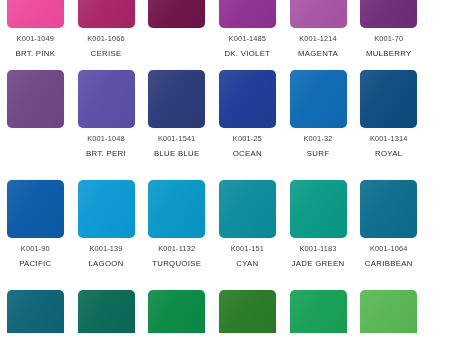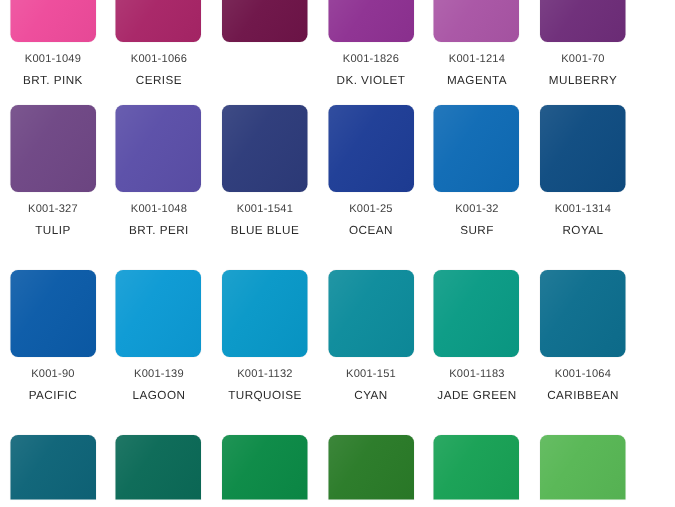--- a/index.html
+++ b/index.html
@@ -23,21 +23,20 @@
     background: #ffffff;
   }
 
   
   .swatch-row {
     position: absolute;
     left: 0;
     width: 424px;
     display: flex;
     flex-direction: row;
-    justify-content: flex-end;
   }
 
   .swatch-cell {
     width: 75px;
     display: flex;
     flex-direction: column;
     align-items: center;
   }
 
   .swatch-chip {
@@ -112,21 +111,21 @@
           <span class="swatch-code">K001-1066</span>
           <span class="swatch-name">CERISE</span>
         </div>
       </div>
       <div class="swatch-cell">
         <div class="swatch-chip" title="BERRY" style="background: rgb(110, 20, 72);"></div>
       </div>
       <div class="swatch-cell">
         <div class="swatch-chip" title="DK. VIOLET" style="background: rgb(142, 49, 146);"></div>
         <div class="swatch-labels">
-          <span class="swatch-code">K001-1826</span>
+          <span class="swatch-code">K001-1485</span>
           <span class="swatch-name">DK. VIOLET</span>
         </div>
       </div>
       <div class="swatch-cell">
         <div class="swatch-chip" title="MAGENTA" style="background: rgb(169, 85, 165);"></div>
         <div class="swatch-labels">
           <span class="swatch-code">K001-1214</span>
           <span class="swatch-name">MAGENTA</span>
         </div>
       </div>
@@ -134,24 +133,20 @@
         <div class="swatch-chip" title="MULBERRY" style="background: rgb(110, 45, 121);"></div>
         <div class="swatch-labels">
           <span class="swatch-code">K001-70</span>
           <span class="swatch-name">MULBERRY</span>
         </div>
       </div>
     </div>
     <div class="swatch-row" style="top: 70px;">
       <div class="swatch-cell">
         <div class="swatch-chip" title="TULIP" style="background: rgb(111, 71, 133);"></div>
-        <div class="swatch-labels">
-          <span class="swatch-code">K001-327</span>
-          <span class="swatch-name">TULIP</span>
-        </div>
       </div>
       <div class="swatch-cell">
         <div class="swatch-chip" title="BRT. PERI" style="background: rgb(91, 79, 168);"></div>
         <div class="swatch-labels">
           <span class="swatch-code">K001-1048</span>
           <span class="swatch-name">BRT. PERI</span>
         </div>
       </div>
       <div class="swatch-cell">
         <div class="swatch-chip" title="DEEP BLUE" style="background: rgb(45, 59, 122);"></div>

